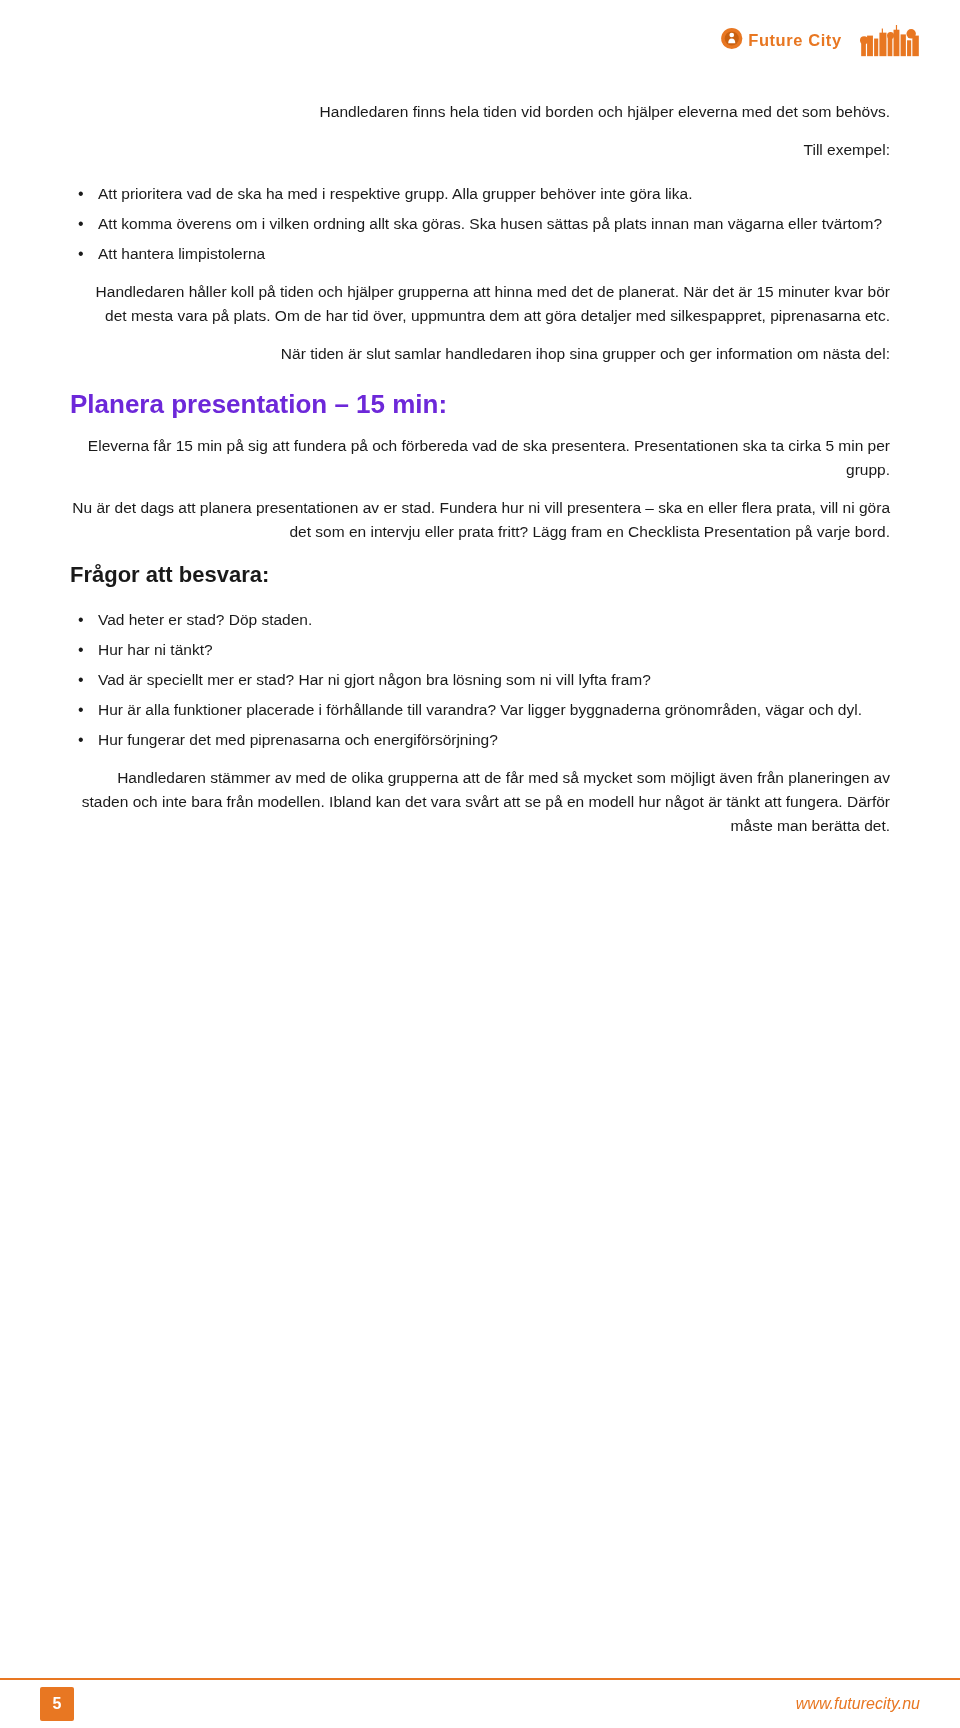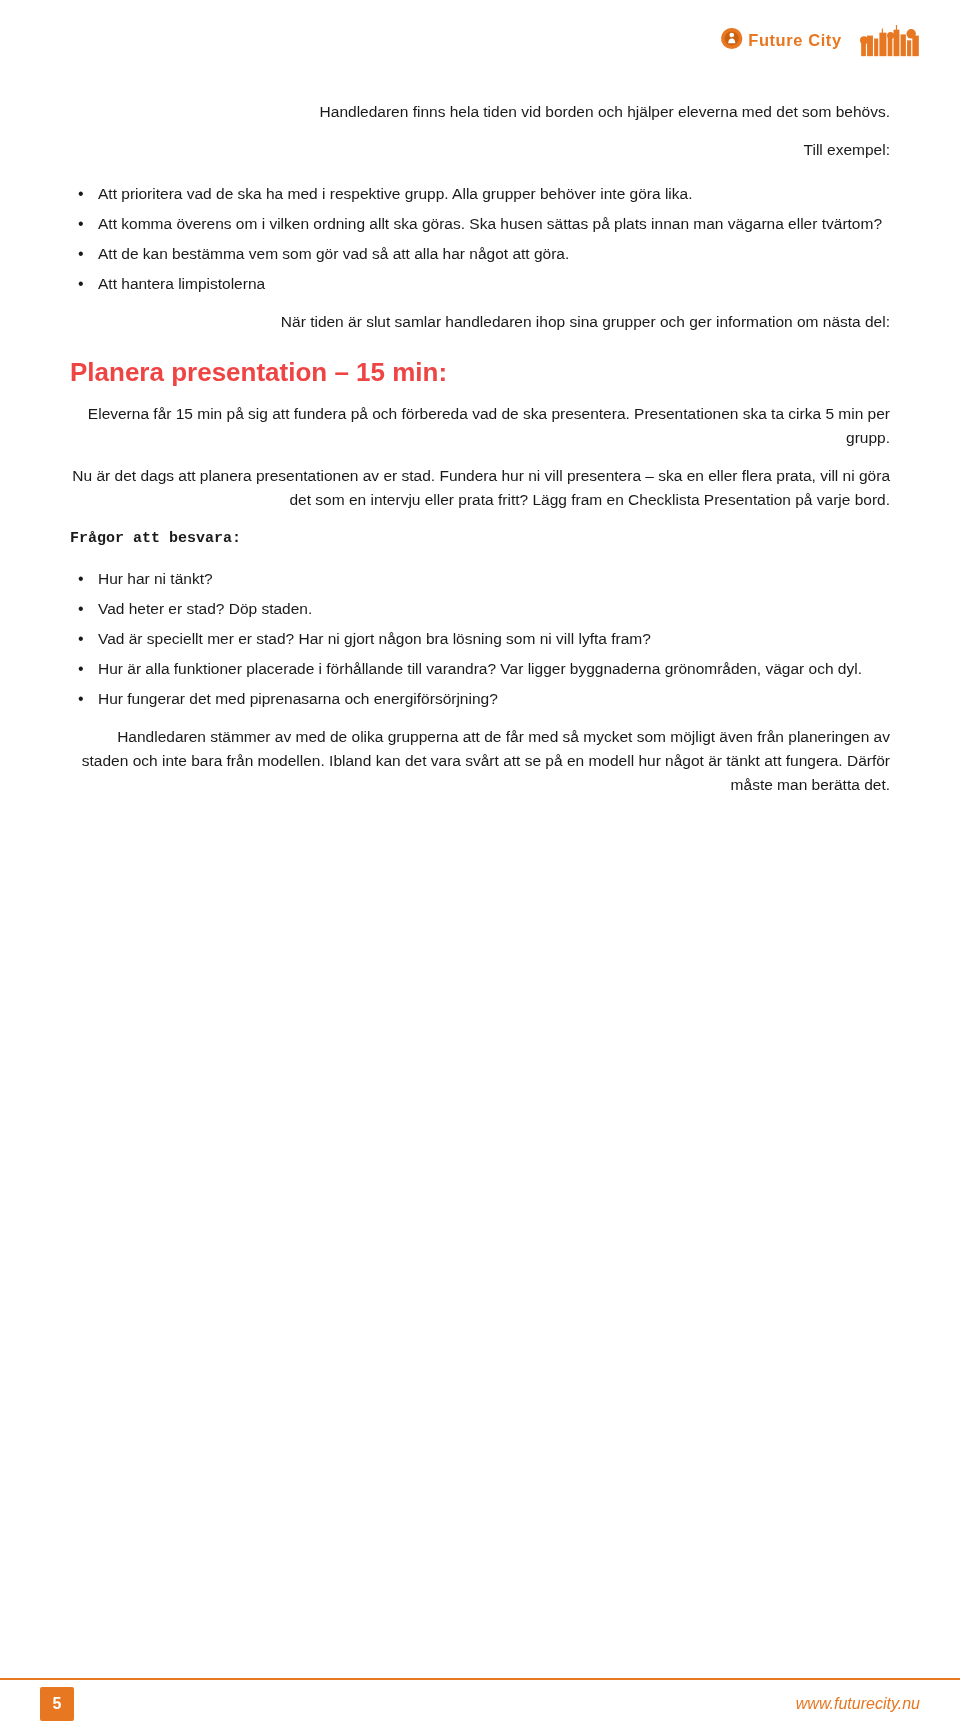--- a/index.html
+++ b/index.html
@@ -84,31 +84,30 @@
     }
 
     .indent-label {
       font-weight: normal;
       margin-bottom: 16px;
     }
 
     .section-heading {
       font-size: 26px;
       font-weight: bold;
-      color: #ef4444;
+      color: #6d28d9;
       margin: 22px 0 12px 0;
       line-height: 1.3;
     }
 
     .sub-heading {
-      font-size: 15px;
+      font-size: 22px;
       font-weight: bold;
       color: #1a1a1a;
       margin: 18px 0 8px 0;
-      font-family: Liberation Mono, monospace;
     }
 
     
     .footer {
       position: absolute;
       bottom: 0;
       left: 0;
       right: 0;
       height: 50px;
       display: flex;
@@ -180,38 +179,38 @@
 
   <div class="content">
 
     <p class="paragraph">Handledaren finns hela tiden vid borden och hjälper eleverna med det som behövs.</p>
 
     <p class="paragraph indent-label">Till exempel:</p>
 
     <ul class="bullet-list">
       <li>Att prioritera vad de ska ha med i respektive grupp. Alla grupper behöver inte göra lika.</li>
       <li>Att komma överens om i vilken ordning allt ska göras. Ska husen sättas på plats innan man vägarna eller tvärtom?</li>
-      <li>Att de kan bestämma vem som gör vad så att alla har något att göra.</li>
       <li>Att hantera limpistolerna</li>
     </ul>
 
+    <p class="paragraph">Handledaren håller koll på tiden och hjälper grupperna att hinna med det de planerat. När det är 15 minuter kvar bör det mesta vara på plats. Om de har tid över, uppmuntra dem att göra detaljer med silkespappret, piprenasarna etc.</p>
 
     <p class="paragraph">När tiden är slut samlar handledaren ihop sina grupper och ger information om nästa del:</p>
 
     <h2 class="section-heading">Planera presentation – 15 min:</h2>
 
     <p class="paragraph">Eleverna får 15 min på sig att fundera på och förbereda vad de ska presentera. Presentationen ska ta cirka 5 min per grupp.</p>
 
     <p class="paragraph">Nu är det dags att planera presentationen av er stad. Fundera hur ni vill presentera – ska en eller flera prata, vill ni göra det som en intervju eller prata fritt? Lägg fram en Checklista Presentation på varje bord.</p>
 
     <h3 class="sub-heading">Frågor att besvara:</h3>
 
     <ul class="bullet-list">
+      <li>Vad heter er stad?  Döp staden.</li>
       <li>Hur har ni tänkt?</li>
-      <li>Vad heter er stad?  Döp staden.</li>
       <li>Vad är speciellt mer er stad?  Har ni gjort någon bra lösning som ni vill lyfta fram?</li>
       <li>Hur är alla funktioner placerade i förhållande till varandra?  Var ligger byggnaderna grönområden, vägar och dyl.</li>
       <li>Hur fungerar det med piprenasarna och energiförsörjning?</li>
     </ul>
 
     <p class="paragraph">Handledaren stämmer av med de olika grupperna att de får med så mycket som möjligt även från planeringen av staden och inte bara från modellen. Ibland kan det vara svårt att se på en modell hur något är tänkt att fungera. Därför måste man berätta det.</p>
 
   </div>
 
   <div class="footer">

